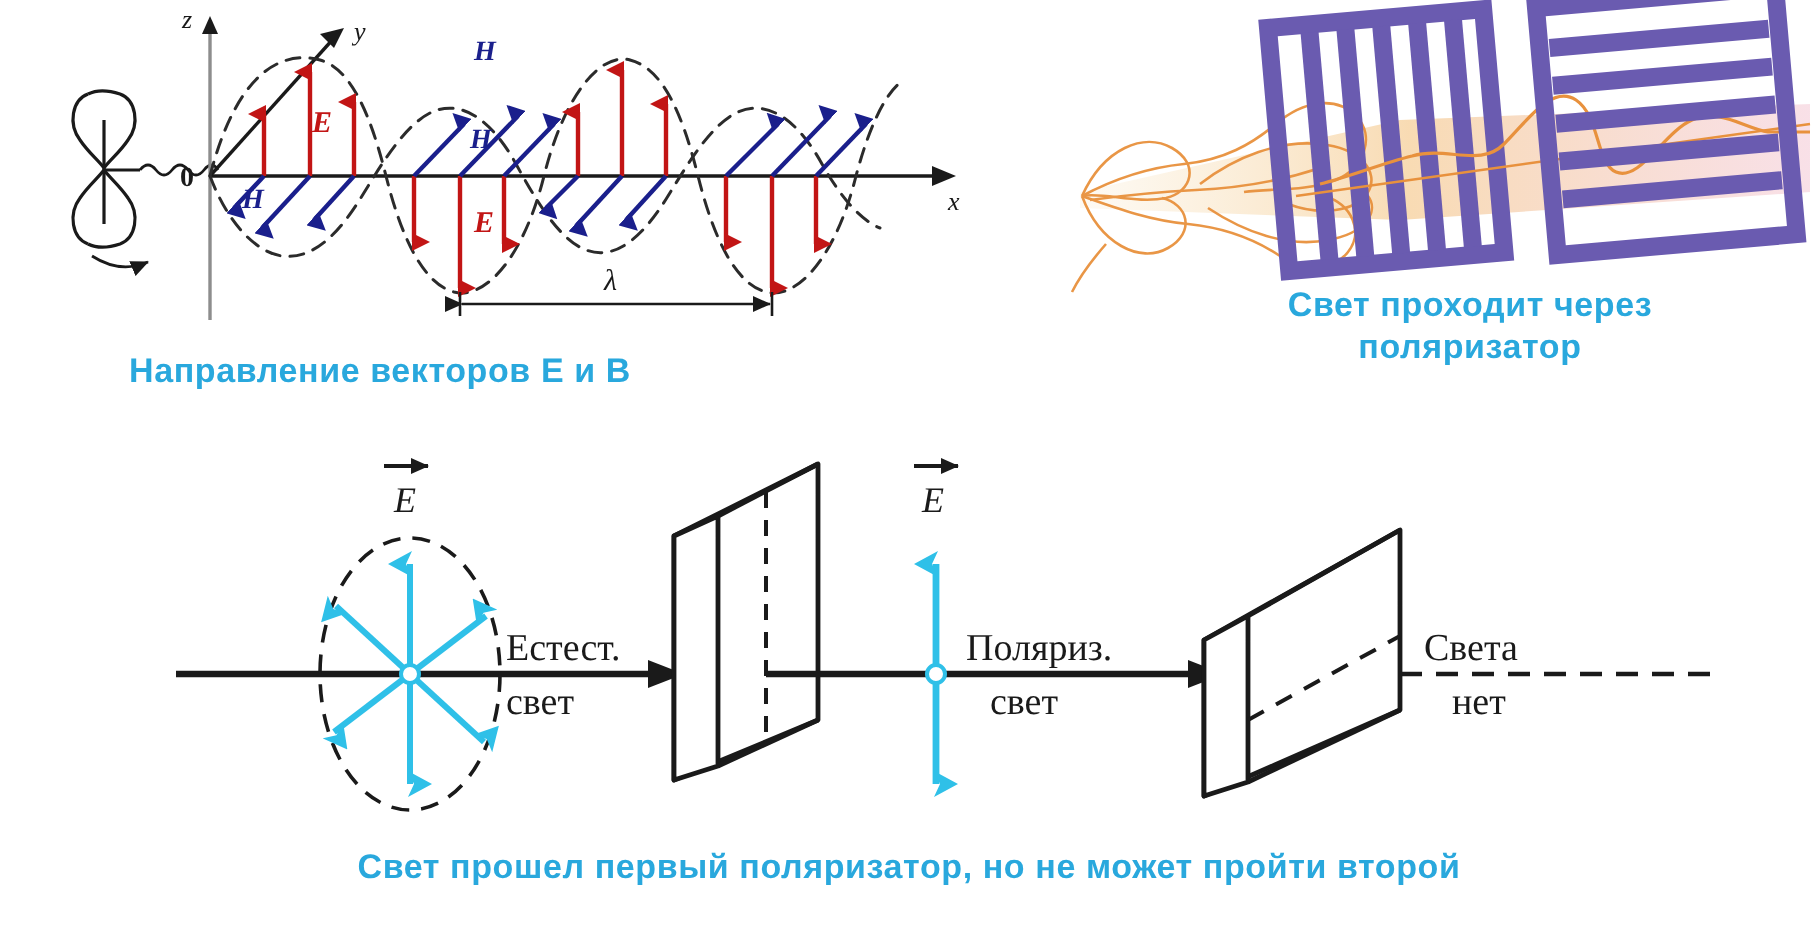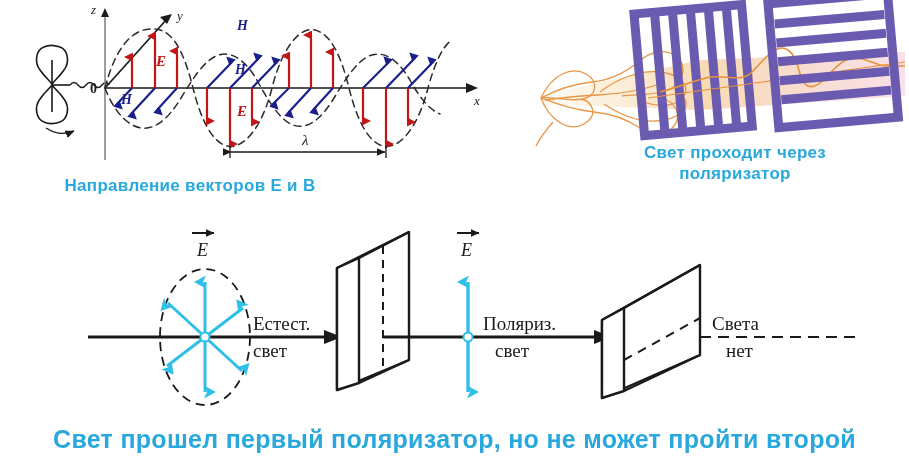--- a/index.html
+++ b/index.html
@@ -5,21 +5,21 @@
   html,body{margin:0;padding:0;background:#ffffff;}
   body{width:909px;height:476px;position:relative;overflow:hidden;
        font-family:"Liberation Serif",serif;}
   .stage{position:absolute;left:0;top:0;width:909px;height:476px;}
   svg{display:block;}
   .cap{position:absolute;font-family:"Liberation Sans",sans-serif;
        font-weight:bold;color:#29a8dd;text-align:center;line-height:1.22;
        letter-spacing:.3px;white-space:nowrap;}
   #cap-wave{left:20px;top:176px;width:340px;font-size:17px;}
   #cap-pol{left:570px;top:143px;width:330px;font-size:17px;white-space:normal;}
-  #cap-bottom{left:0px;top:424px;width:909px;font-size:25px;}
+  #cap-bottom{left:0px;top:424px;width:909px;font-size:17px;}
   .lbl{font-family:"Liberation Serif",serif;}
 </style>
 </head>
 <body>
 
 <div class="stage">
 
 <svg width="909" height="476" viewBox="0 0 909 476">
   <defs>
     <marker id="arrU" markerWidth="9" markerHeight="9" refX="4.5" refY="8" orient="auto-start-reverse" markerUnits="userSpaceOnUse">

